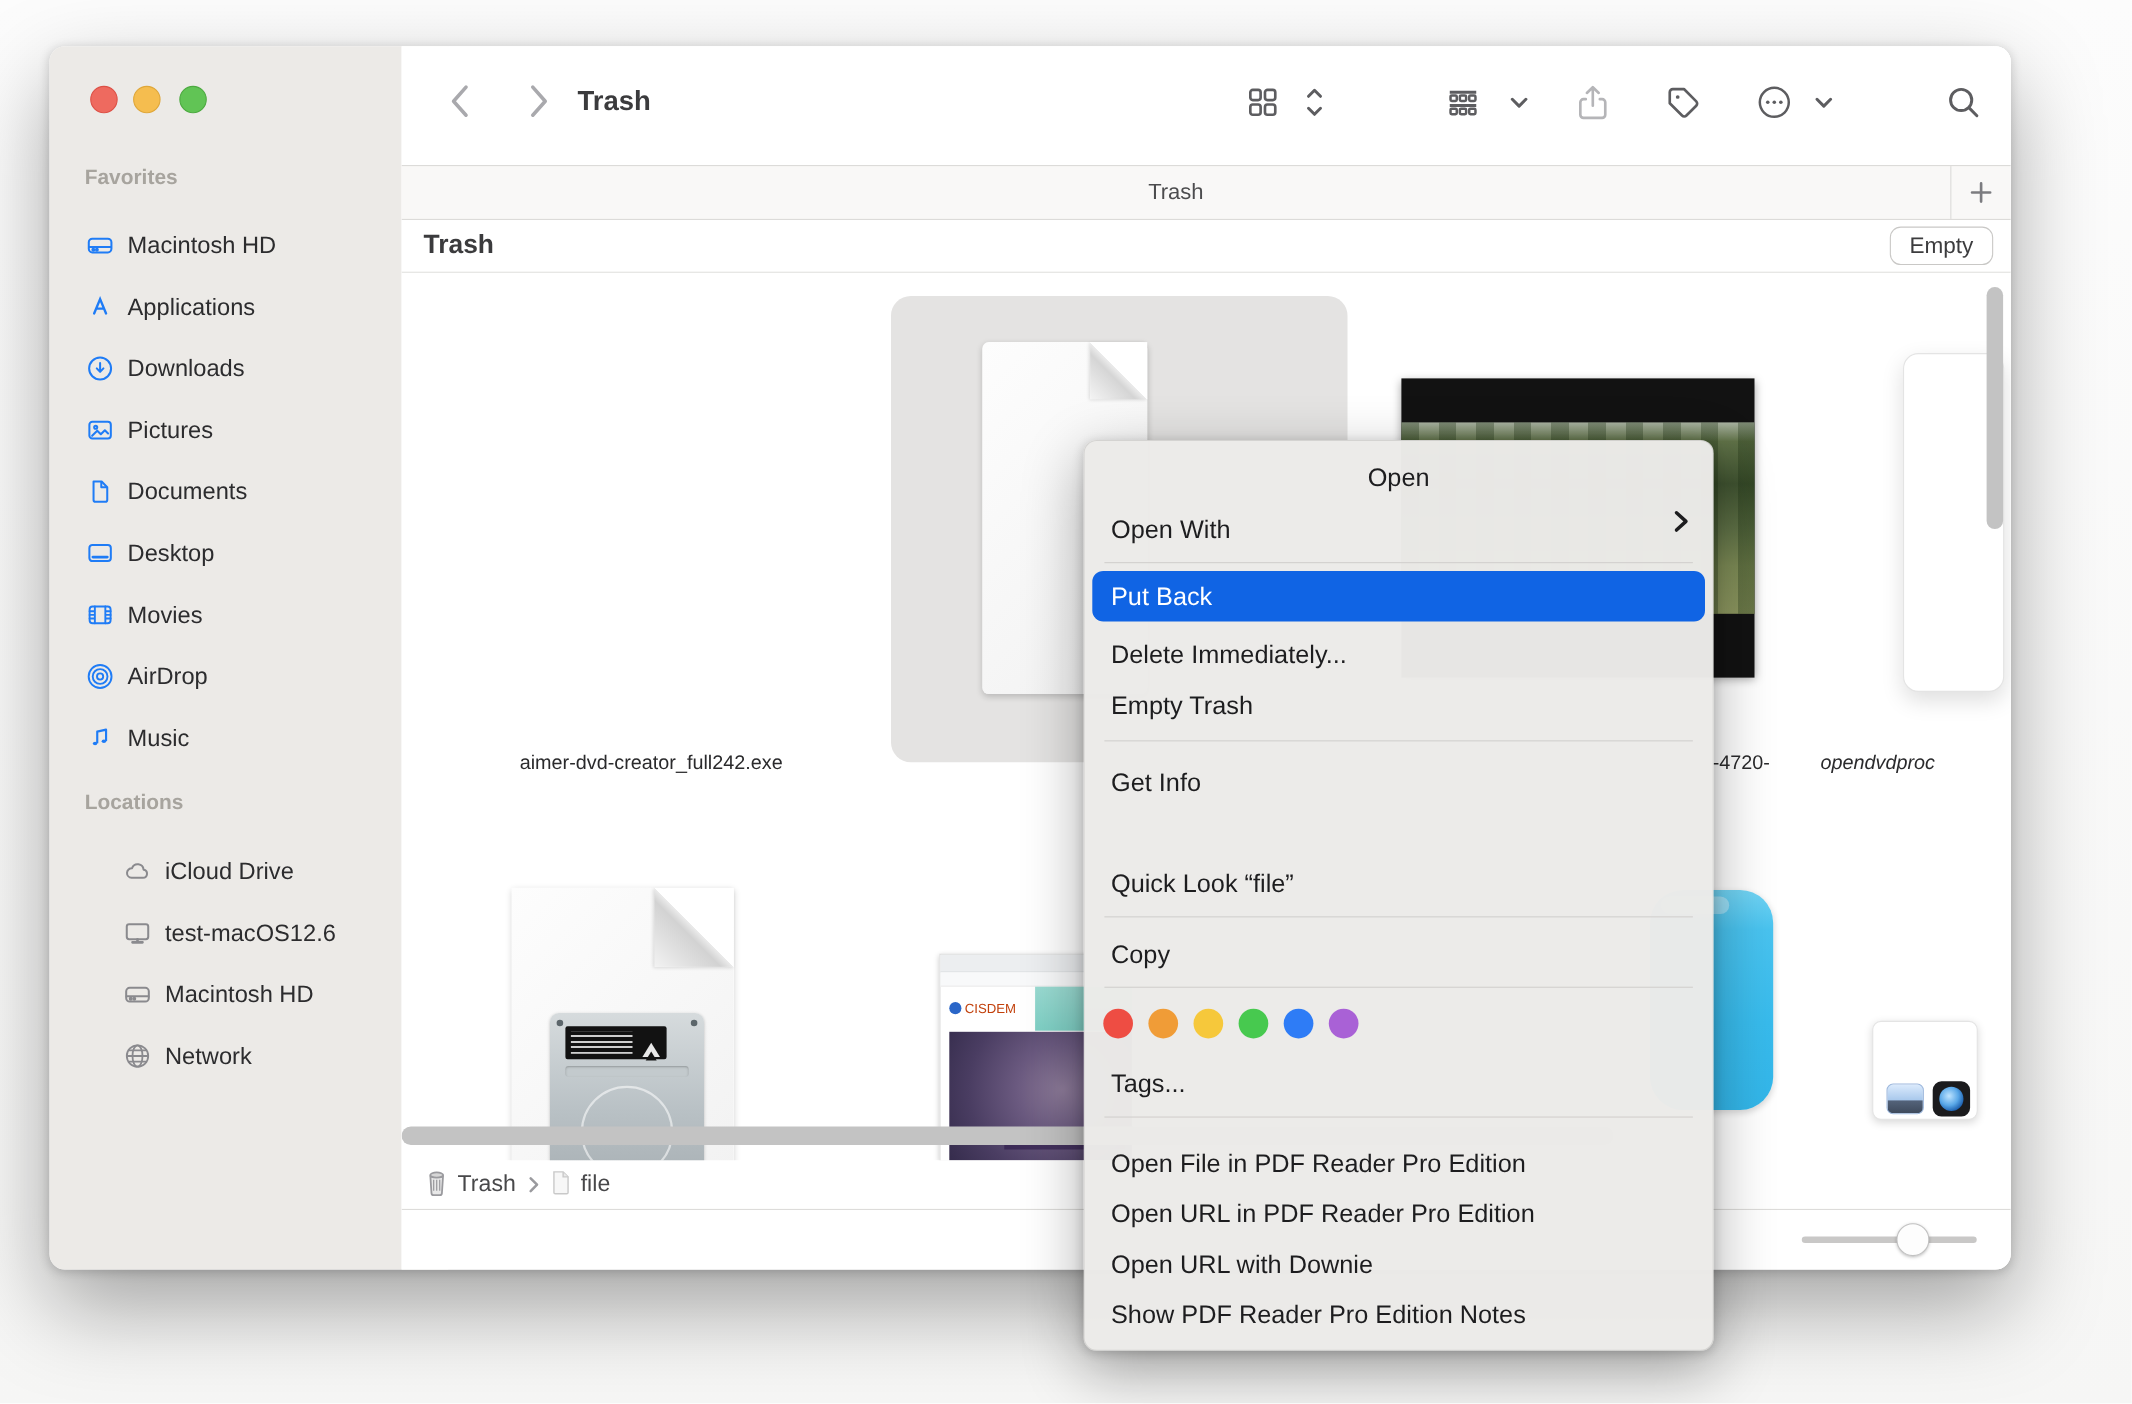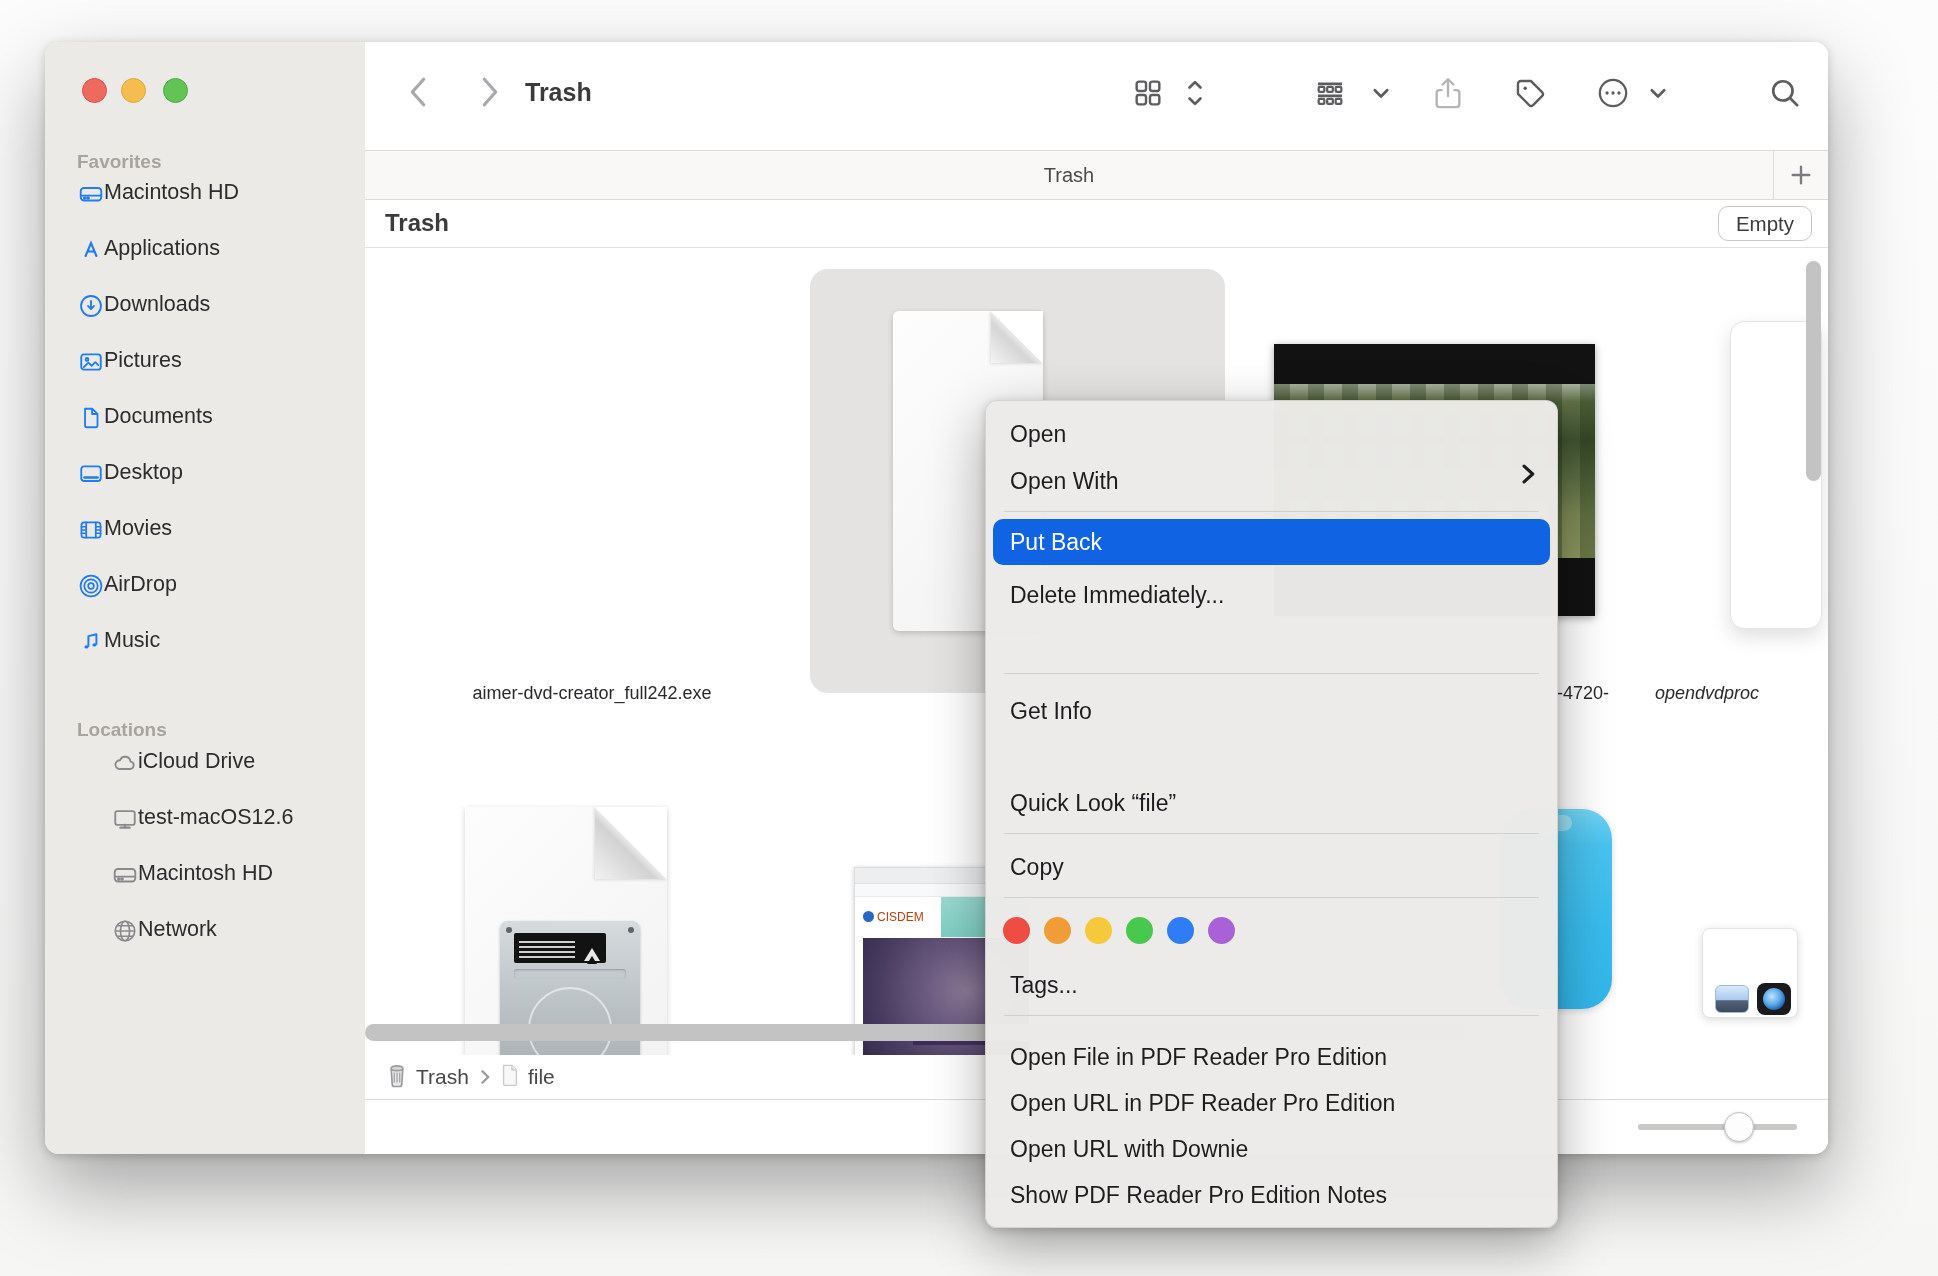--- a/index.html
+++ b/index.html
@@ -10,21 +10,21 @@
     background:#ffffff;box-shadow:0 34px 80px rgba(0,0,0,.34),0 2px 10px rgba(0,0,0,.18);}
   
   #sidebar{position:absolute;left:0;top:0;width:363px;height:1112px;background:#eceae7;
     border-radius:14px 0 0 14px;border-right:1px solid #d7d5d2;}
   .tl{position:absolute;top:36px;width:25px;height:25px;border-radius:50%;}
   #tl-close{left:37px;background:#ee6a5f;border:1px solid #dd5147;}
   #tl-min{left:76px;background:#f5bd4f;border:1px solid #dfa73a;}
   #tl-zoom{left:118px;background:#61c455;border:1px solid #4daa41;}
   .side-header{position:absolute;left:32px;height:28px;line-height:28px;font-size:19px;font-weight:700;color:#a7a49e;}
   .side-list{position:absolute;left:0;width:100%;}
-  .side-row{height:56px;display:flex;align-items:flex-start;padding-left:32px;gap:0;color:#2c2c2e;font-size:21.5px;}
+  .side-row{height:56px;display:flex;align-items:flex-end;padding-left:32px;gap:12px;color:#2c2c2e;font-size:21.5px;}
   .side-row .ic{width:27px;height:27px;flex:0 0 27px;display:flex;align-items:center;justify-content:center;color:#1f7cf6;}
   .side-row.gray .ic{color:#8a8a8e;}
   .side-row span{white-space:nowrap;}
   
   #main{position:absolute;left:320px;top:0;width:1463px;height:1112px;border-radius:0 14px 14px 0;overflow:hidden;background:#fff;}
   #toolbar{position:absolute;left:0;top:0;width:100%;height:108px;background:#ffffff;}
   .nav-btn{position:absolute;top:30px;width:40px;height:40px;color:#a9a9ad;display:flex;align-items:center;justify-content:center;}
   #toolbar-title{position:absolute;left:160px;top:36px;font-size:25px;font-weight:700;color:#3b3b3d;}
   .tb-ic{position:absolute;top:31px;width:40px;height:40px;display:flex;align-items:center;justify-content:center;color:#5d5d60;}
   .tb-chev{position:absolute;top:38px;width:26px;height:26px;display:flex;align-items:center;justify-content:center;color:#5d5d60;}
@@ -445,29 +445,30 @@
 
       <div id="statusbar">
         <div id="zoom-slider">
           <div id="zoom-knob"></div>
         </div>
       </div>
     </div>
   </div>
 
   <div id="menu">
-    <div class="mi" style="top:10px;">Open</div>
+    <div class="mi" style="top:10px;text-align:center;">Open</div>
     <div class="mi" style="top:57px;">Open With</div>
     <span class="submenu-arrow"><svg width="18" height="22" viewBox="0 0 10 14" fill="none" stroke="currentColor" stroke-width="2" stroke-linecap="round" stroke-linejoin="round">
           <path d="M2.5 2 8 7l-5.5 5"></path>
         </svg></span>
     <div class="msep" style="top:110px;"></div>
 
     <div id="mi-putback">Put Back</div>
     <div class="mi" style="top:171px;">Delete Immediately...</div>
+    <div class="mi" style="top:217px;">Empty Trash</div>
     <div class="msep" style="top:272px;"></div>
 
     <div class="mi" style="top:287px;">Get Info</div>
     <div class="mi" style="top:379px;">Quick Look “file”</div>
     <div class="msep" style="top:432px;"></div>
 
     <div class="mi" style="top:443px;">Copy</div>
     <div class="msep" style="top:496px;"></div>
 
     <div id="tagdots">

